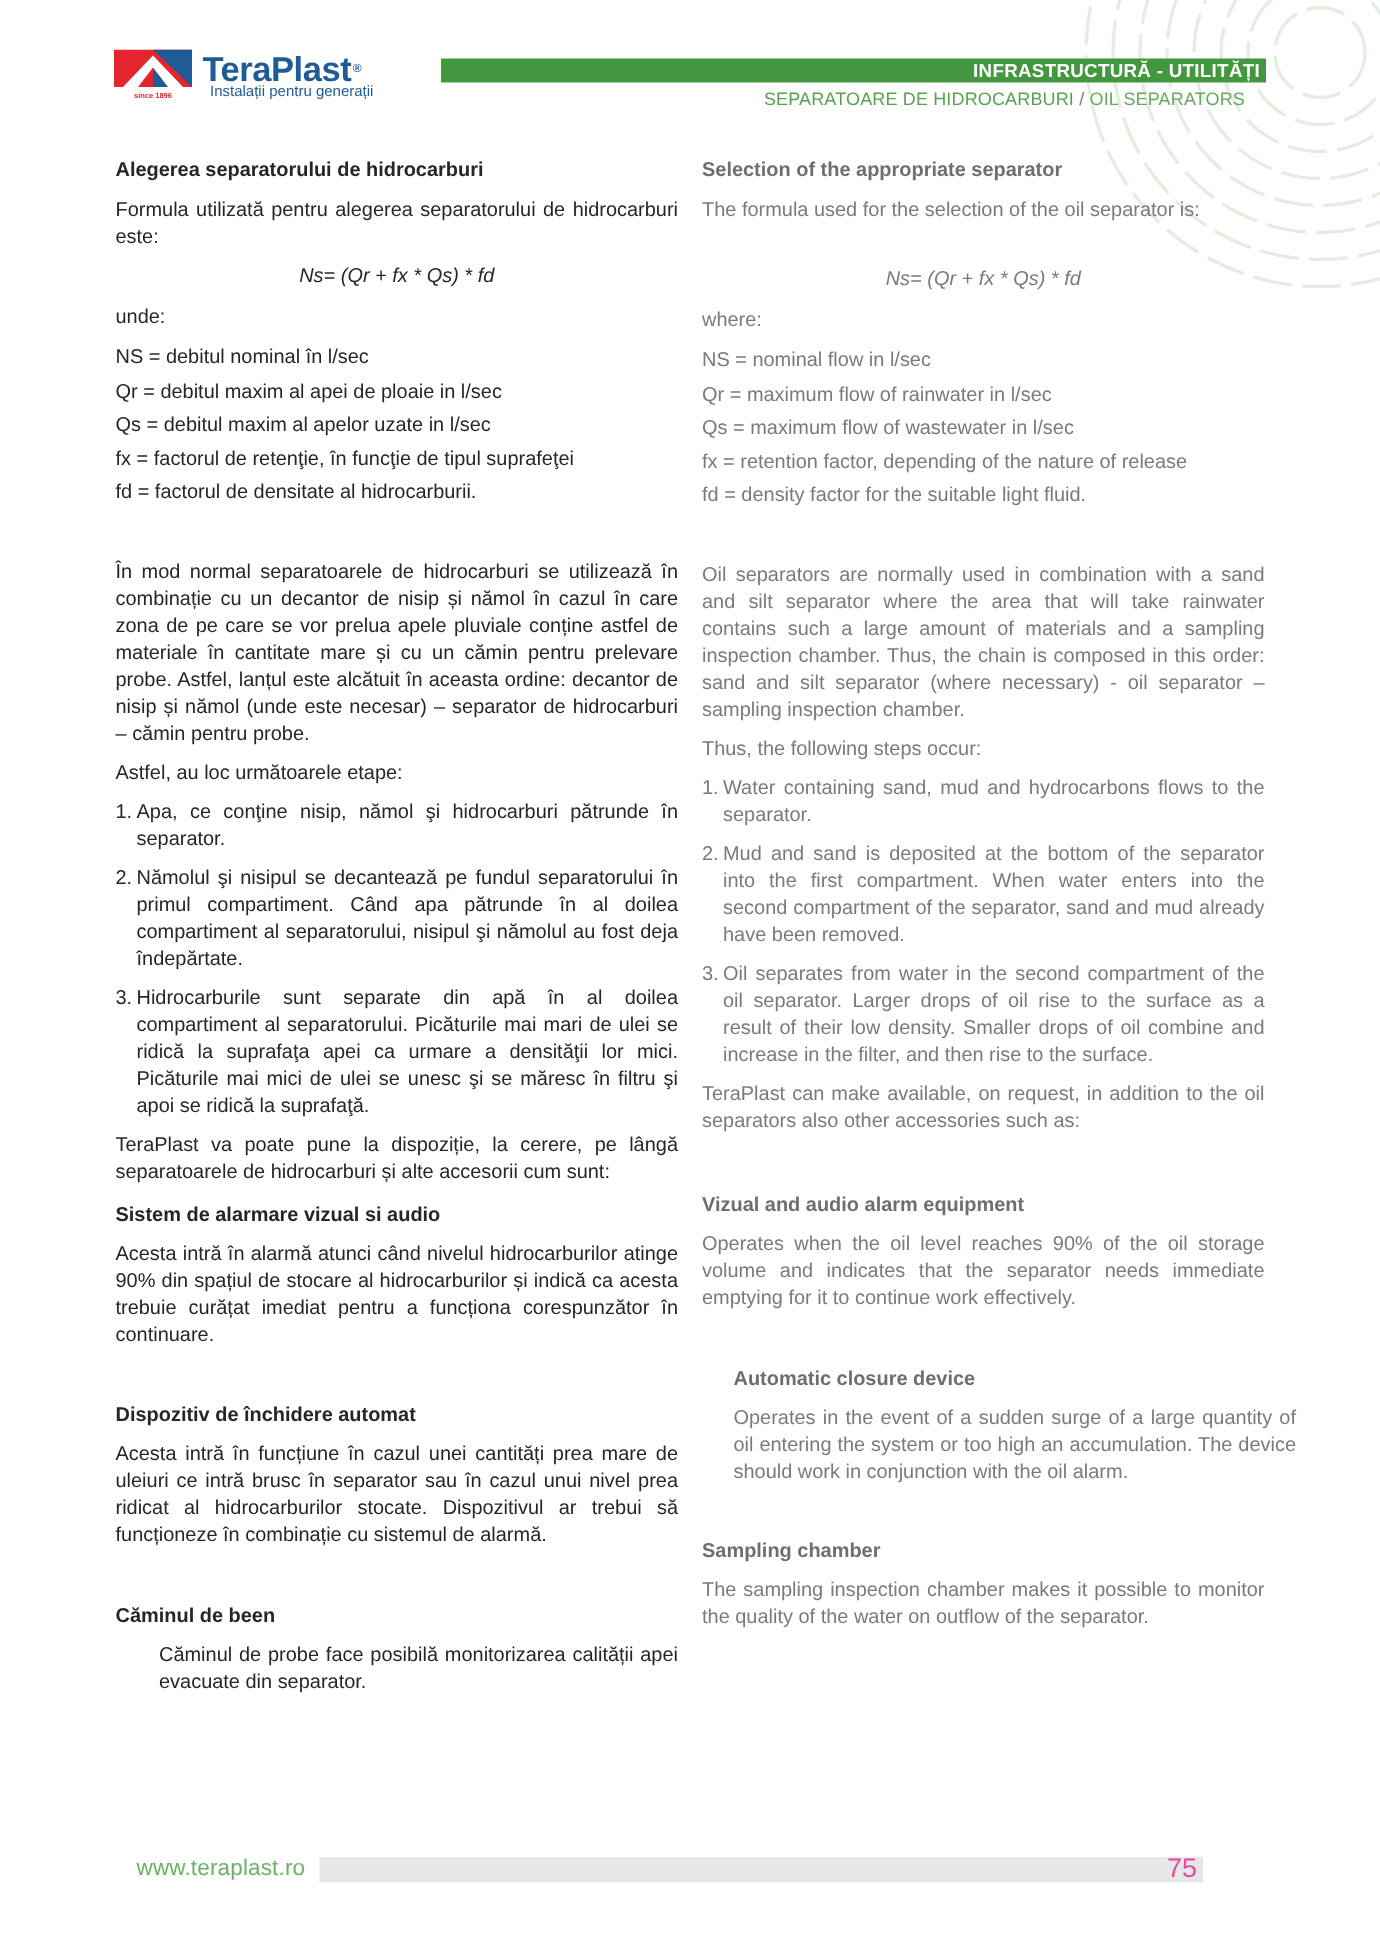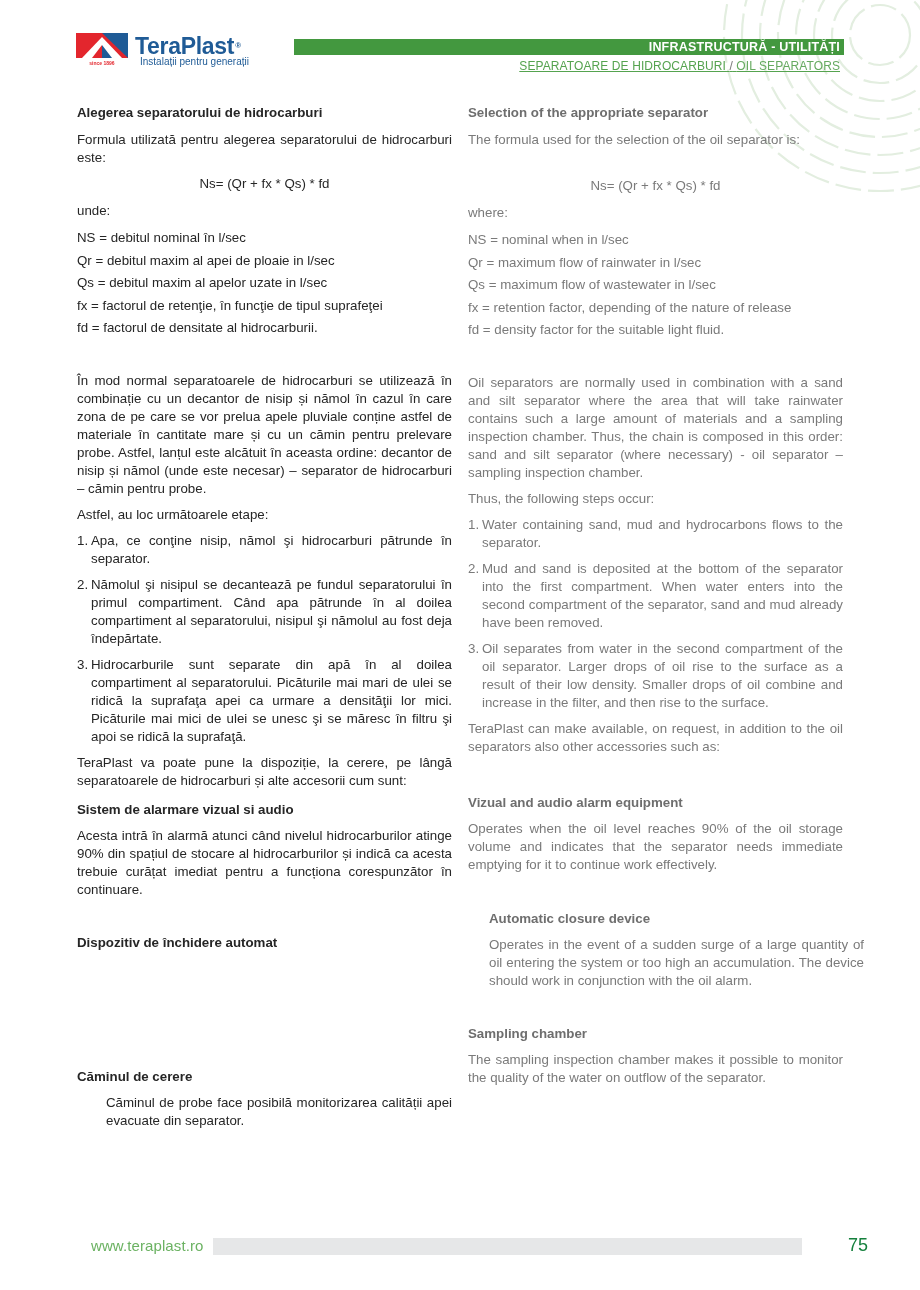--- a/index.html
+++ b/index.html
@@ -9,43 +9,43 @@
     .deco { position: absolute; right: 0; top: 0; width: 230px; height: 230px; pointer-events: none; }
 
     
     .logo { position: absolute; left: 76px; top: 33px; width: 170px; height: 38px; }
     .logo-mark { position: absolute; left: 0; top: 0; width: 52px; height: 34px; }
     .logo-name { position: absolute; left: 59px; top: 0; font-size: 23px; font-weight: bold; color: #1f5b96; letter-spacing: -0.3px; line-height: 26px; }
     .logo-reg { font-size: 8px; vertical-align: top; margin-left: 1px; }
     .logo-tag { position: absolute; left: 64px; top: 23px; font-size: 10px; color: #1f5b96; white-space: nowrap; }
 
     .green-band { position: absolute; left: 294px; top: 39px; width: 550px; height: 16px; background: #43983f; color: #fff; font-size: 12.5px; font-weight: bold; text-align: right; line-height: 16px; padding-right: 4px; letter-spacing: 0.2px; }
-    .subtitle { position: absolute; right: 80px; top: 59px; font-size: 12px; color: #55a34f; letter-spacing: 0.1px; text-decoration: underline; }
+    .subtitle { position: absolute; right: 90px; top: 59px; font-size: 12px; color: #55a34f; letter-spacing: 0.1px; }
     .subtitle .sep { color: #777; }
     .subtitle .en { color: #66aa60; }
 
     
     .col { position: absolute; top: 104px; width: 375px; font-size: 13.3px; line-height: 18px; }
     .col-ro { left: 77px; color: #262626; }
     .col-en { left: 468px; color: #7a7a7a; }
 
     .col h3 { font-size: 13.3px; font-weight: bold; line-height: 18px; }
     .col-en h3 { color: #6e6e6e; }
     .col p { text-align: justify; }
-    .formula { text-align: center !important; }
+    .formula { text-align: center !important; font-style: italic; }
     ol { list-style: none; }
     ol li { position: relative; padding-left: 14px; text-align: justify; }
     ol li .num { position: absolute; left: 0; top: 0; }
 
     .block { position: absolute; left: 0; width: 375px; }
 
     
     .footer-url { position: absolute; left: 91px; top: 1237px; font-size: 15px; color: #6bb262; letter-spacing: 0.1px; }
     .footer-bar { position: absolute; left: 213px; top: 1238px; width: 589px; height: 17px; background: #e6e7e8; }
-    .footer-page { position: absolute; left: 848px; top: 1235px; font-size: 18px; color: #15803d; }
+    .footer-page { position: absolute; left: 778px; top: 1235px; font-size: 18px; color: #ec4899; }
 </style>
 </head>
 <body>
 
 <svg class="deco" viewBox="0 0 230 230">
   <g fill="none" stroke="#e3eee0" stroke-width="2.2" stroke-dasharray="26 7">
     <circle cx="190" cy="35" r="30"></circle>
     <circle cx="190" cy="35" r="48"></circle>
     <circle cx="190" cy="35" r="66"></circle>
     <circle cx="190" cy="35" r="84"></circle>
@@ -103,36 +103,37 @@
     <p style="margin-top:8px;">TeraPlast va poate pune la dispoziție, la cerere, pe lângă separatoarele de hidrocarburi și alte accesorii cum sunt:</p>
   </div>
 
   <div class="block" style="top:697px;">
     <h3>Sistem de alarmare vizual si audio</h3>
     <p style="margin-top:8px;">Acesta intră în alarmă atunci când nivelul hidrocarburilor atinge 90% din spațiul de stocare al hidrocarburilor și indică ca acesta trebuie curățat imediat pentru a funcționa corespunzător în continuare.</p>
   </div>
 
   <div class="block" style="top:830px;">
     <h3>Dispozitiv de închidere automat</h3>
+    <p style="margin-top:8px;">Acesta intră în funcțiune în cazul unei cantități prea mare de uleiuri ce intră brusc în separator sau în cazul unui nivel prea ridicat al hidrocarburilor stocate. Dispozitivul ar trebui să funcționeze în combinație cu sistemul de alarmă.</p>
   </div>
 
   <div class="block" style="top:964px;">
-    <h3>Căminul de cerere</h3>
+    <h3>Căminul de been</h3>
     <p style="margin-top:8px;margin-left:29px;">Căminul de probe face posibilă monitorizarea calității apei evacuate din separator.</p>
   </div>
 </div>
 
 <div class="col col-en">
   <div class="block" style="top:0;">
     <h3>Selection of the appropriate separator</h3>
     <p style="margin-top:9px;">The formula used for the selection of the oil separator is:</p>
     <p class="formula" style="margin-top:28px;">Ns= (Qr + fx * Qs) * fd</p>
     <p style="margin-top:9px;">where:</p>
     <div style="margin-top:9px;">
-      <p style="margin-bottom:4.5px;">NS = nominal when in l/sec</p>
+      <p style="margin-bottom:4.5px;">NS = nominal flow in l/sec</p>
       <p style="margin-bottom:4.5px;">Qr = maximum flow of rainwater in l/sec</p>
       <p style="margin-bottom:4.5px;">Qs = maximum flow of wastewater in l/sec</p>
       <p style="margin-bottom:4.5px;">fx = retention factor, depending of the nature of release</p>
       <p>fd = density factor for the suitable light fluid.</p>
     </div>
   </div>
 
   <div class="block" style="top:270px;">
     <p>Oil separators are normally used in combination with a sand and silt separator where the area that will take rainwater contains such a large amount of materials and a sampling inspection chamber. Thus, the chain is composed in this order: sand and silt separator (where necessary) - oil separator – sampling inspection chamber.</p>
     <p style="margin-top:8px;">Thus, the following steps occur:</p>

